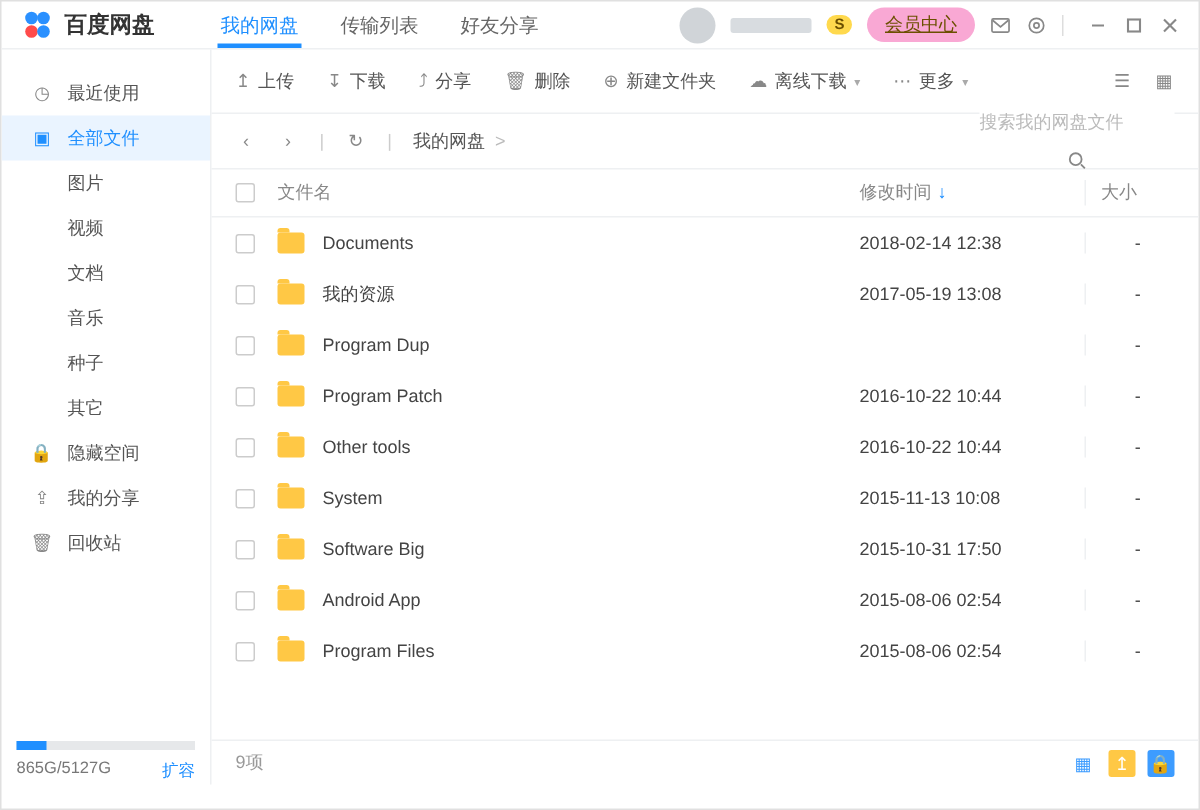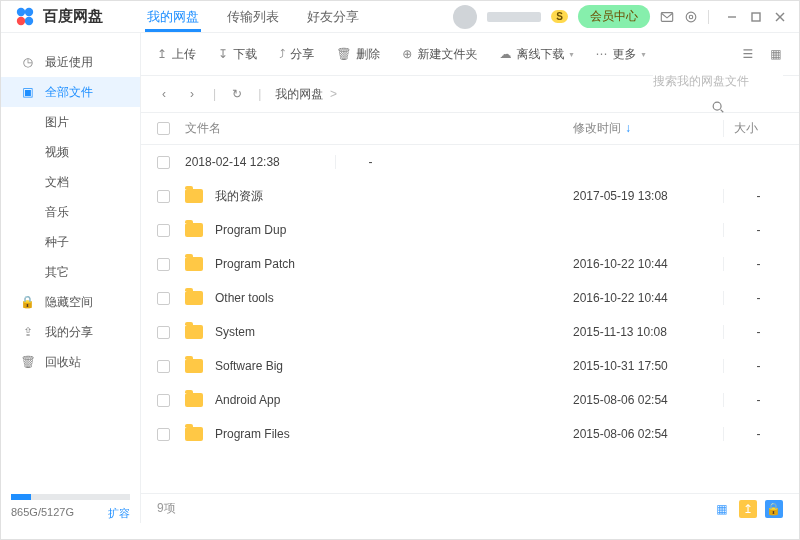--- a/index.html
+++ b/index.html
@@ -7,21 +7,21 @@
   .header { height: 32px; display: flex; align-items: center; padding: 0 12px; border-bottom: 1px solid #eef0f2; }
   .logo { display: flex; align-items: center; gap: 6px; font-size: 15px; font-weight: 600; color: #333; }
   .tabs { display: flex; margin-left: 30px; height: 100%; }
   .tab { padding: 0 14px; display: flex; align-items: center; color: #666; cursor: pointer; font-size: 13px; position: relative; }
   .tab.active { color: #1f8fff; }
   .tab.active::after { content: ""; position: absolute; left: 12px; right: 12px; bottom: 0; height: 3px; background: #1f8fff; }
   .header-right { margin-left: auto; display: flex; align-items: center; gap: 10px; }
   .avatar { width: 24px; height: 24px; border-radius: 50%; background: #d0d4d8; }
   .username { width: 54px; height: 10px; background: #d8dce0; border-radius: 2px; }
   .badge-v { background: #ffd94d; color: #6b4f00; font-size: 10px; border-radius: 8px; padding: 1px 5px; font-weight: bold; }
-  .member-btn { background: #86efac; color: #6b4f00; font-size: 12px; border-radius: 12px; padding: 3px 12px; cursor: pointer; }
+  .member-btn { background: #f9a8d4; color: #6b4f00; font-size: 12px; border-radius: 12px; padding: 3px 12px; cursor: pointer; text-decoration: underline; }
   .hicon { width: 14px; height: 14px; display: inline-flex; align-items: center; justify-content: center; color: #888; cursor: pointer; }
   .winbtns { display: flex; gap: 10px; margin-left: 6px; }
   .content { display: flex; height: calc(100% - 48px); }
   .sidebar { width: 140px; display: flex; flex-direction: column; border-right: 1px solid #eef0f2; }
   .side-list { flex: 1; padding-top: 14px; overflow: hidden; }
   .side-item { display: flex; align-items: center; height: 30px; padding-left: 20px; gap: 10px; cursor: pointer; color: #555; font-size: 12px; }
   .side-item.active { background: #eaf4ff; color: #1f8fff; }
   .side-sub { padding-left: 44px; }
   .side-icon { width: 14px; display: flex; justify-content: center; color: #888; }
   .side-item.active .side-icon { color: #1f8fff; }
@@ -231,20 +231,24 @@
       <div class="col-name">文件名</div>
       <div class="col-time"><span>修改时间</span><span class="sort-arrow">↓</span></div>
       <div class="col-size">大小</div>
     </div>
 
     <div class="rows" id="rows">
         <div class="row">
           <div class="col-check">
             <div class="chk"></div>
           </div>
+          <div class="col-name" style="display:flex;align-items:center">
+            <div class="folder"></div>
+            <span>Documents</span>
+          </div>
           <div class="col-time">2018-02-14 12:38</div>
           <div class="col-size" style="text-align:center">-</div>
         </div>
         <div class="row">
           <div class="col-check">
             <div class="chk"></div>
           </div>
           <div class="col-name" style="display:flex;align-items:center">
             <div class="folder"></div>
             <span>我的资源</span>

